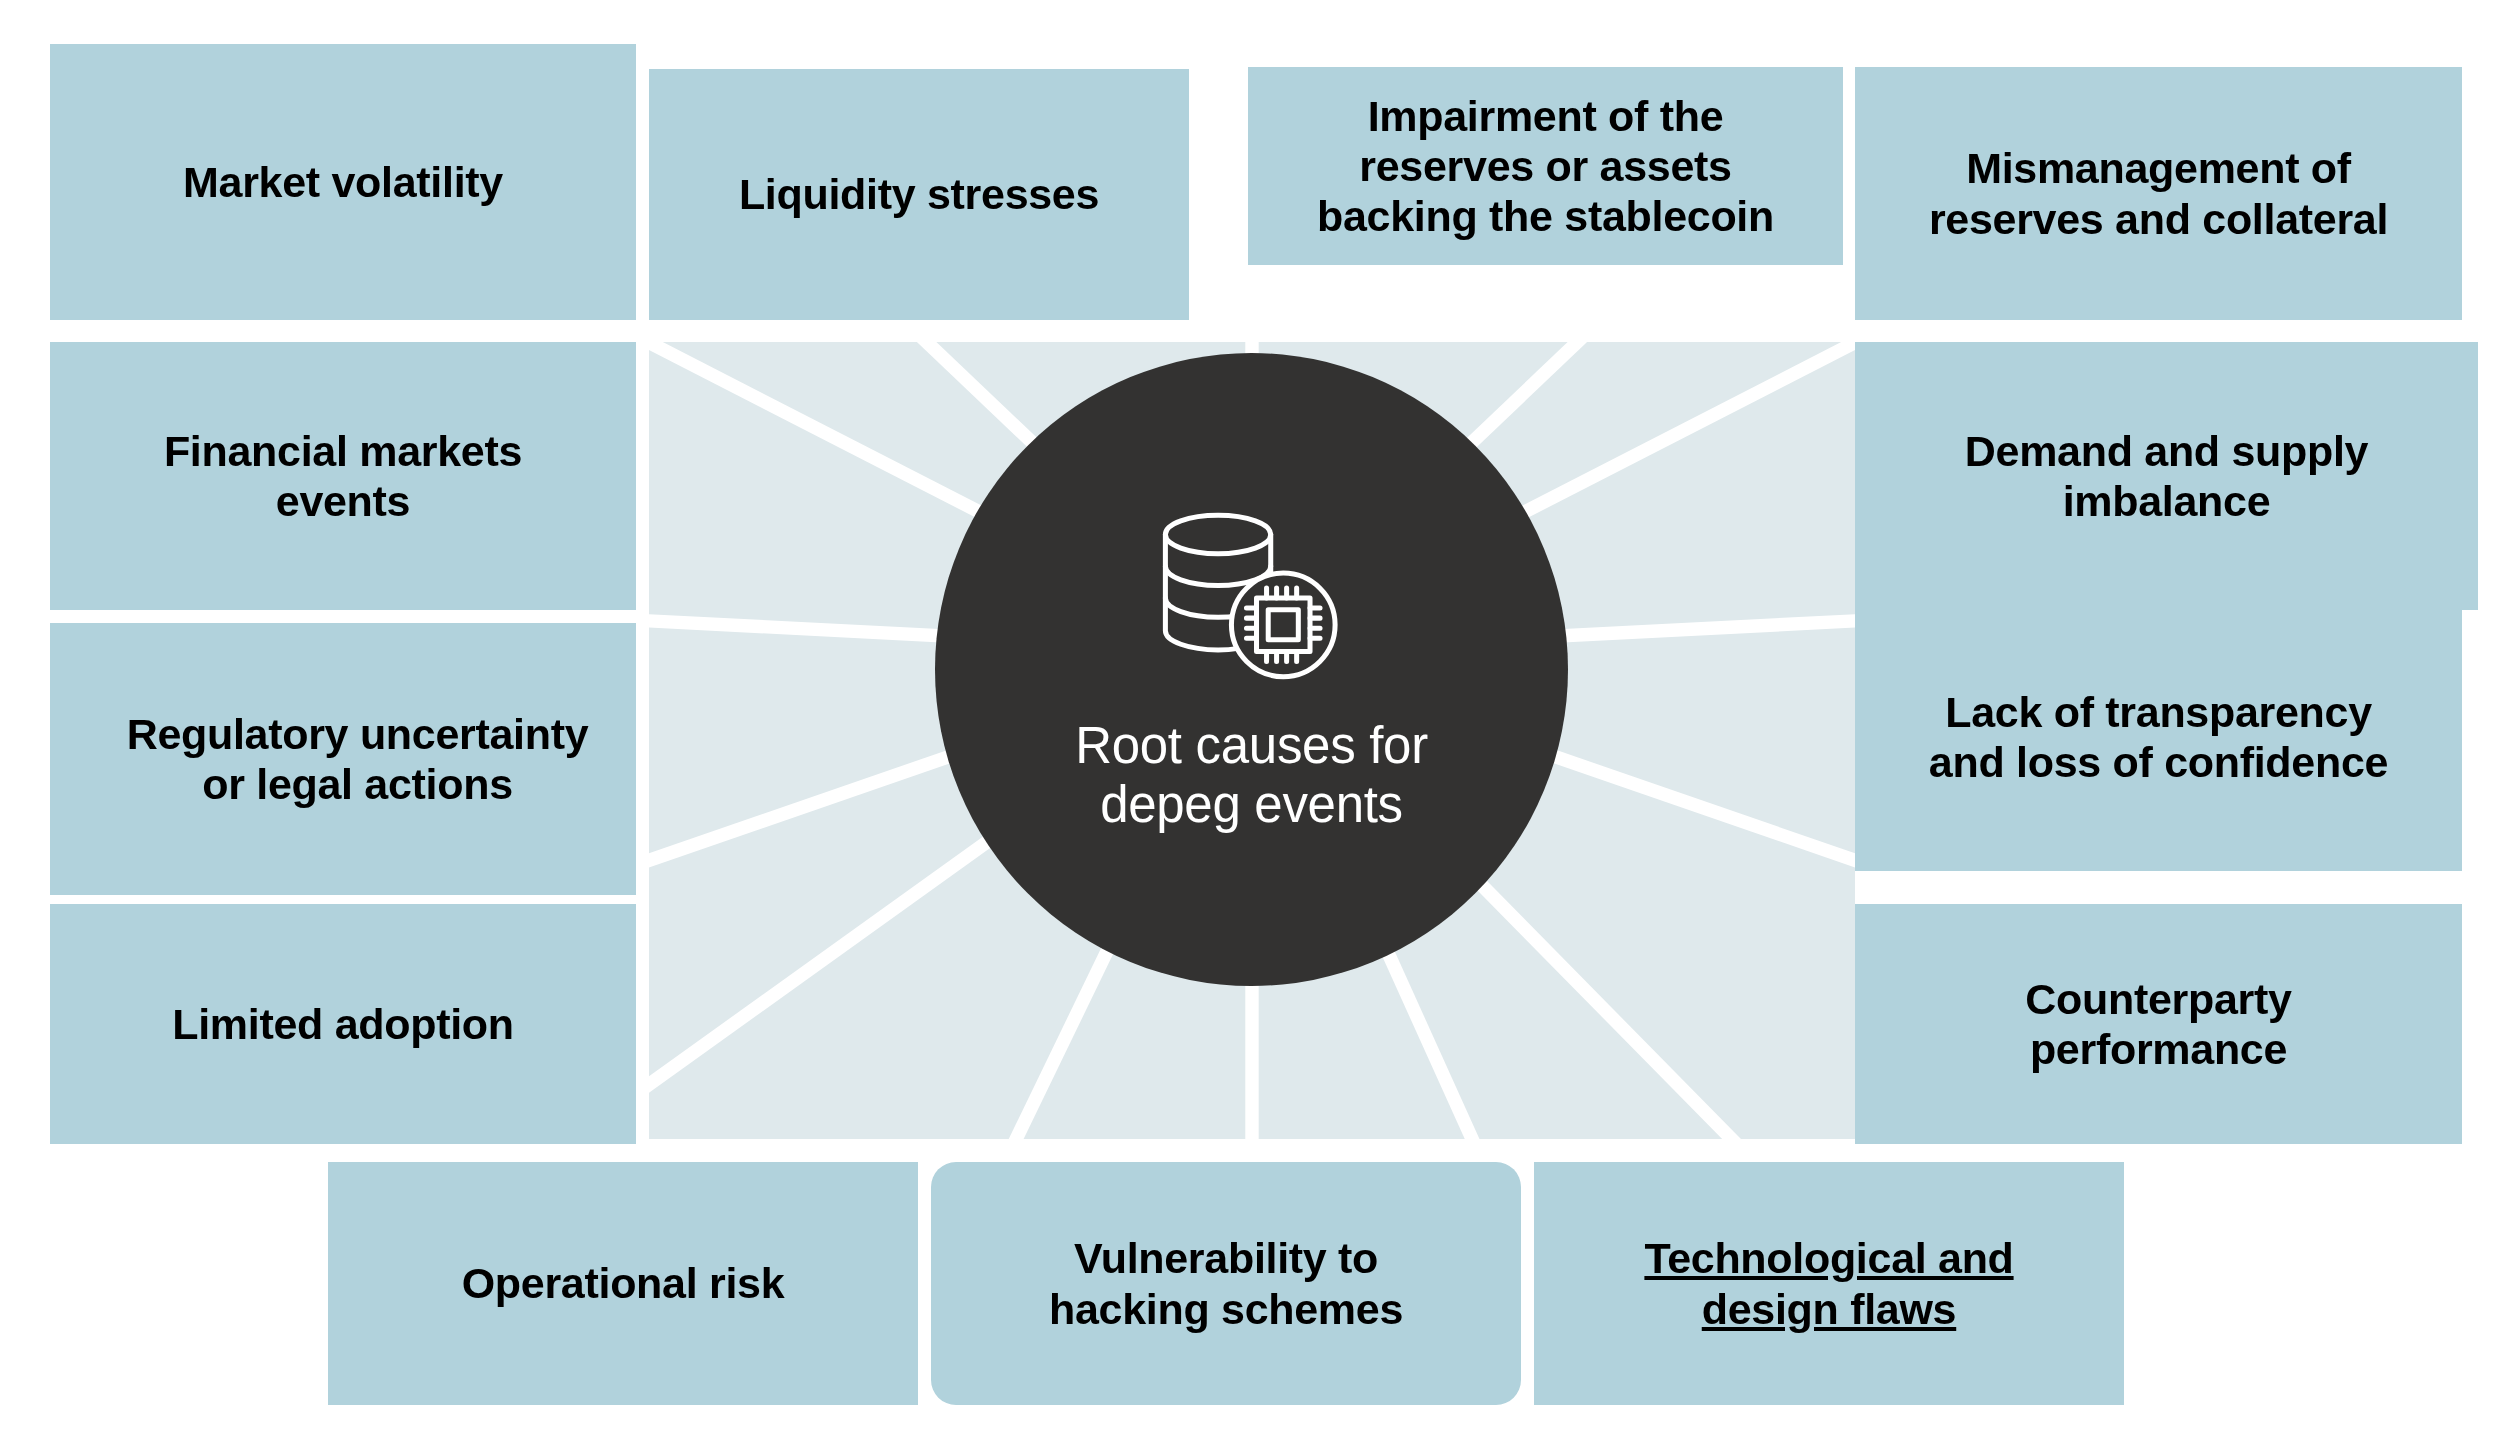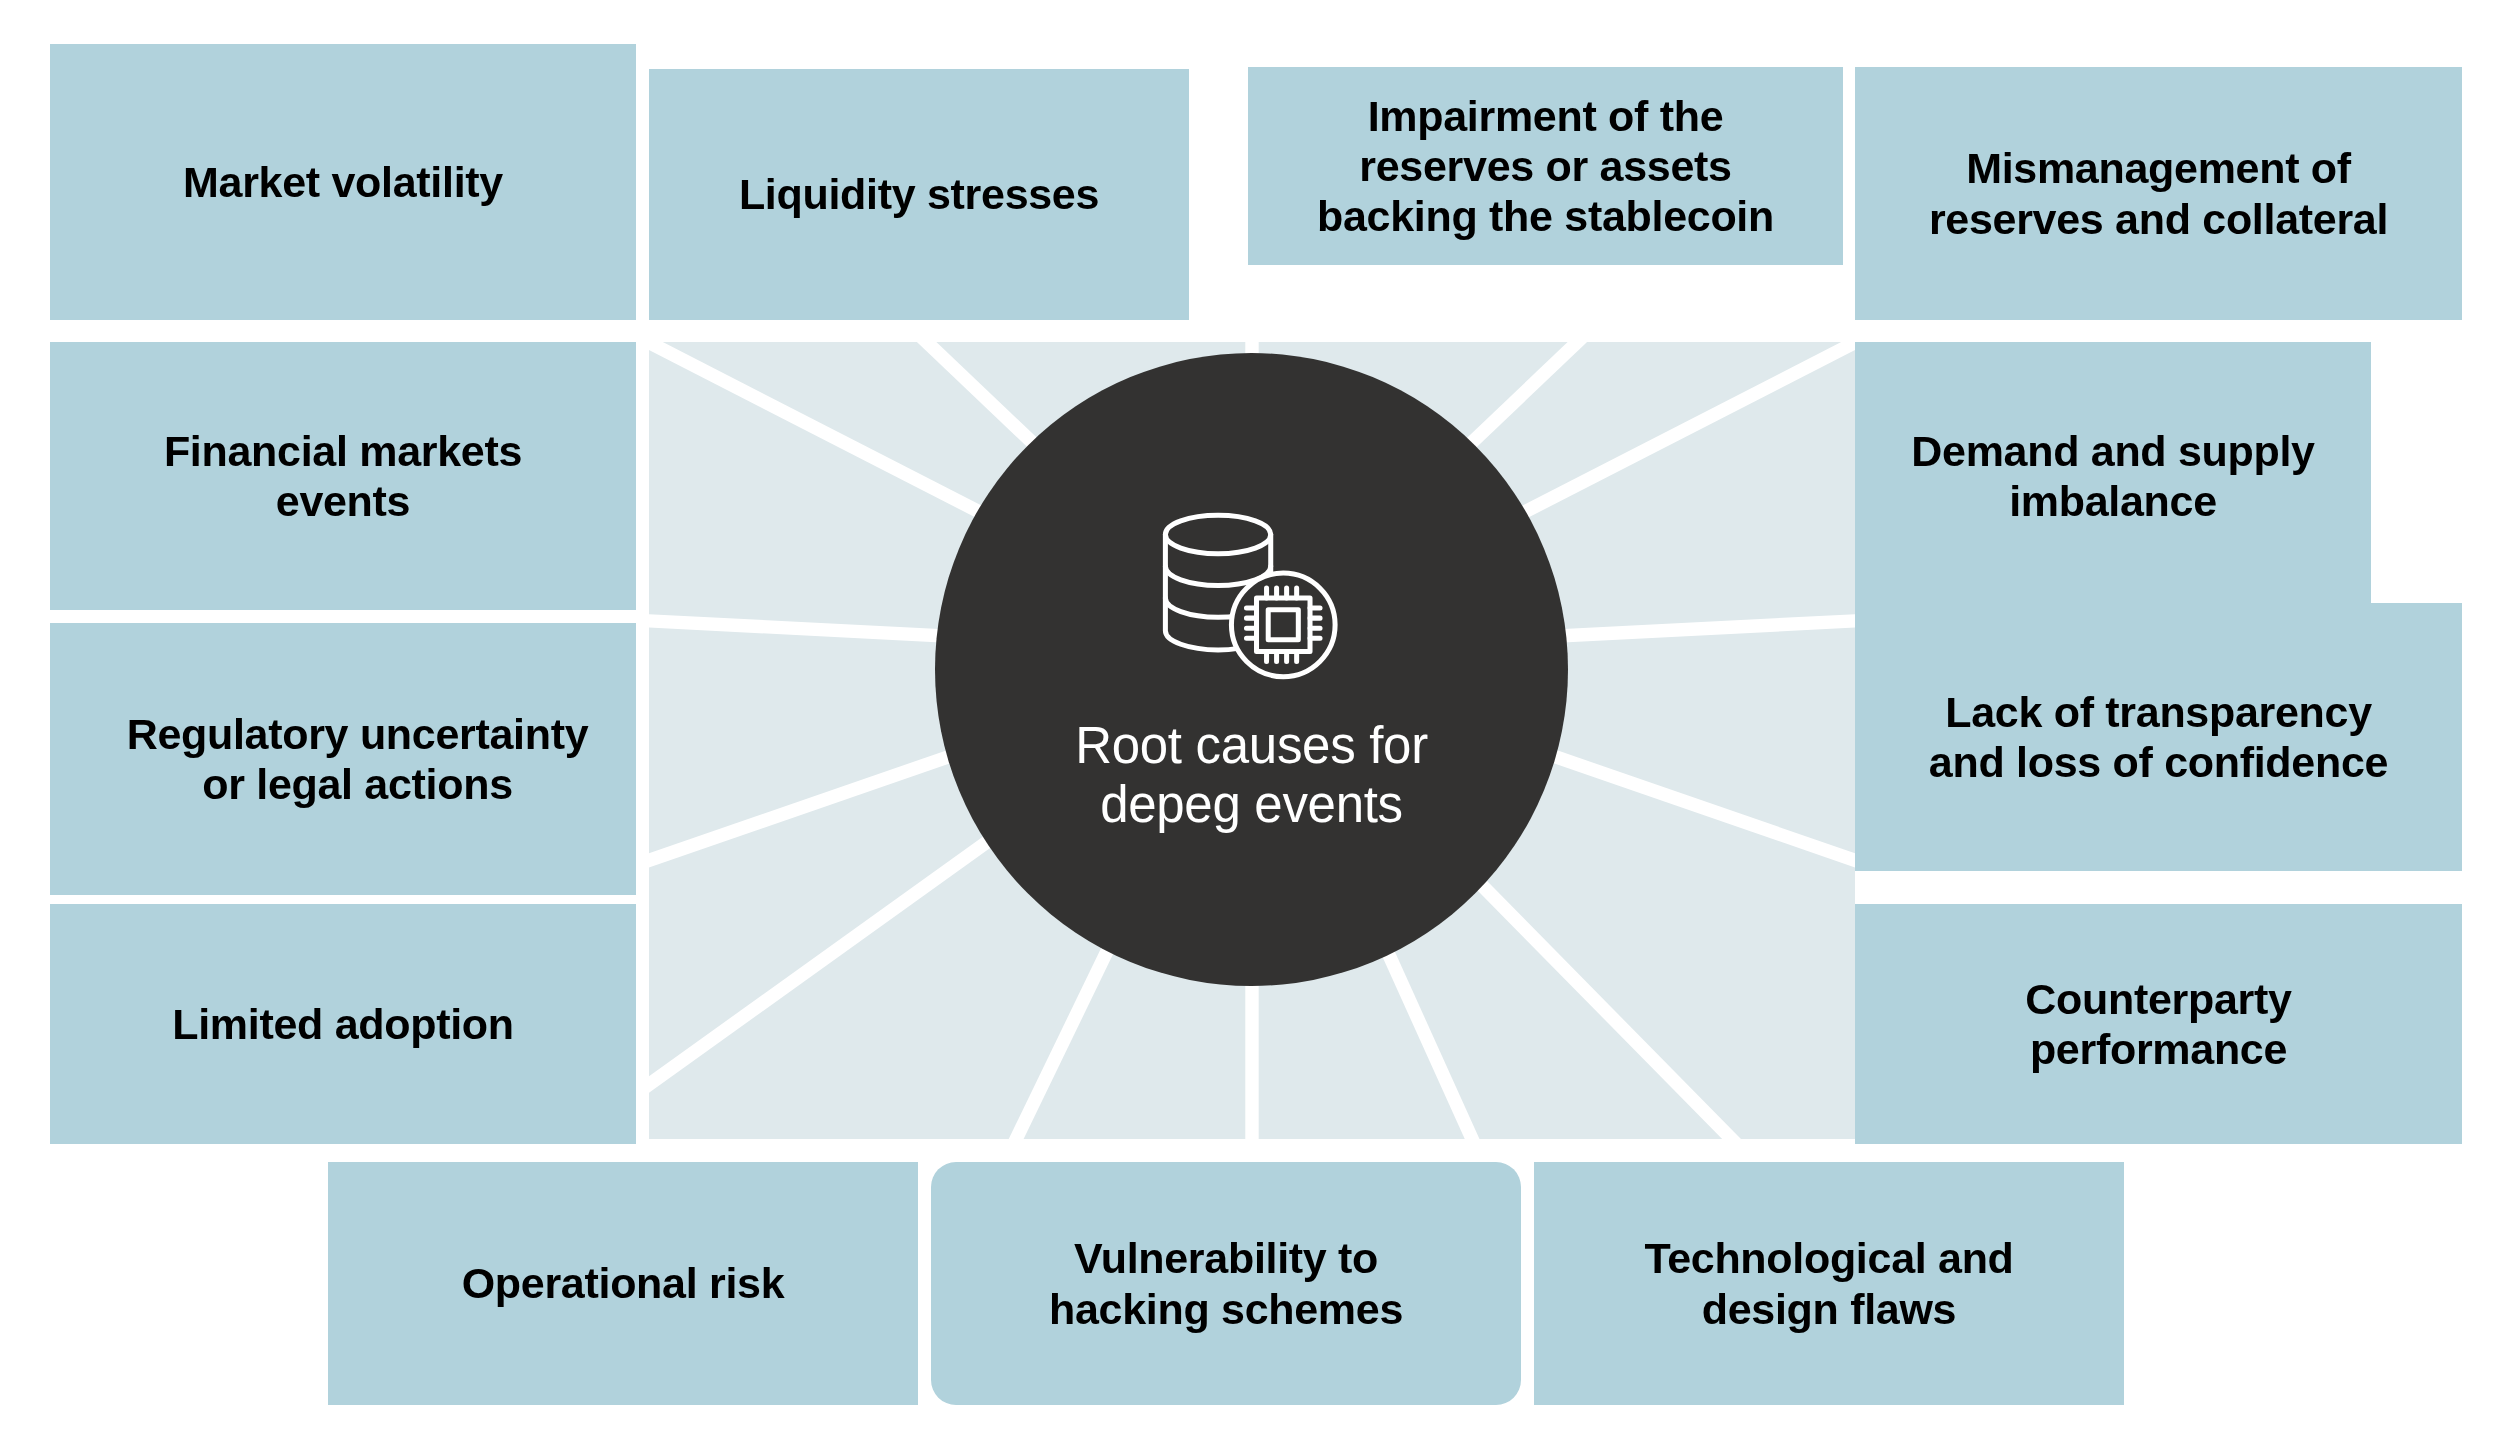--- a/index.html
+++ b/index.html
@@ -63,28 +63,28 @@
   #cat-liquidity-stresses     { left:649px;  top:69px;   width:540px; height:251px; }
   #cat-impairment-reserves    { left:1248px; top:67px;   width:595px; height:198px; }
   #cat-mismanagement-reserves { left:1855px; top:67px;   width:607px; height:253px; }
 
   
   #cat-financial-markets      { left:50px;  top:342px;  width:586px; height:268px; }
   #cat-regulatory-uncertainty { left:50px;  top:623px;  width:586px; height:272px;padding-left:29px; }
   #cat-limited-adoption       { left:50px;  top:904px; width:586px; height:240px; }
 
   
-  #cat-demand-supply          { left:1855px; top:342px;  width:516px; height:268px; }
+  #cat-demand-supply          { left:1855px; top:342px;  width:623px; height:268px; }
   #cat-lack-transparency      { left:1855px; top:603px;  width:607px; height:268px; }
   #cat-counterparty           { left:1855px; top:904px; width:607px; height:240px; }
 
   
   #cat-operational-risk       { left:328px;  top:1162px; width:590px; height:243px; }
   #cat-vulnerability-hacking  { left:931px; top:1162px; width:590px; height:243px;border-radius:25px; }
-  #cat-technological-flaws    { left:1534px; top:1162px; width:590px; height:243px; }
+  #cat-technological-flaws    { left:1534px; top:1162px; width:590px; height:243px;text-decoration:underline; }
 </style>
 </head>
 <body>
 
 <div id="stage">
 
   <div class="hub-field">
     <svg viewBox="0 0 1440 952" preserveAspectRatio="none" aria-hidden="true">
       <rect x="0" y="0" width="1440" height="952" fill="#dfe9ec"></rect>
       <g stroke="#ffffff" stroke-width="16" stroke-linecap="butt" fill="none">

